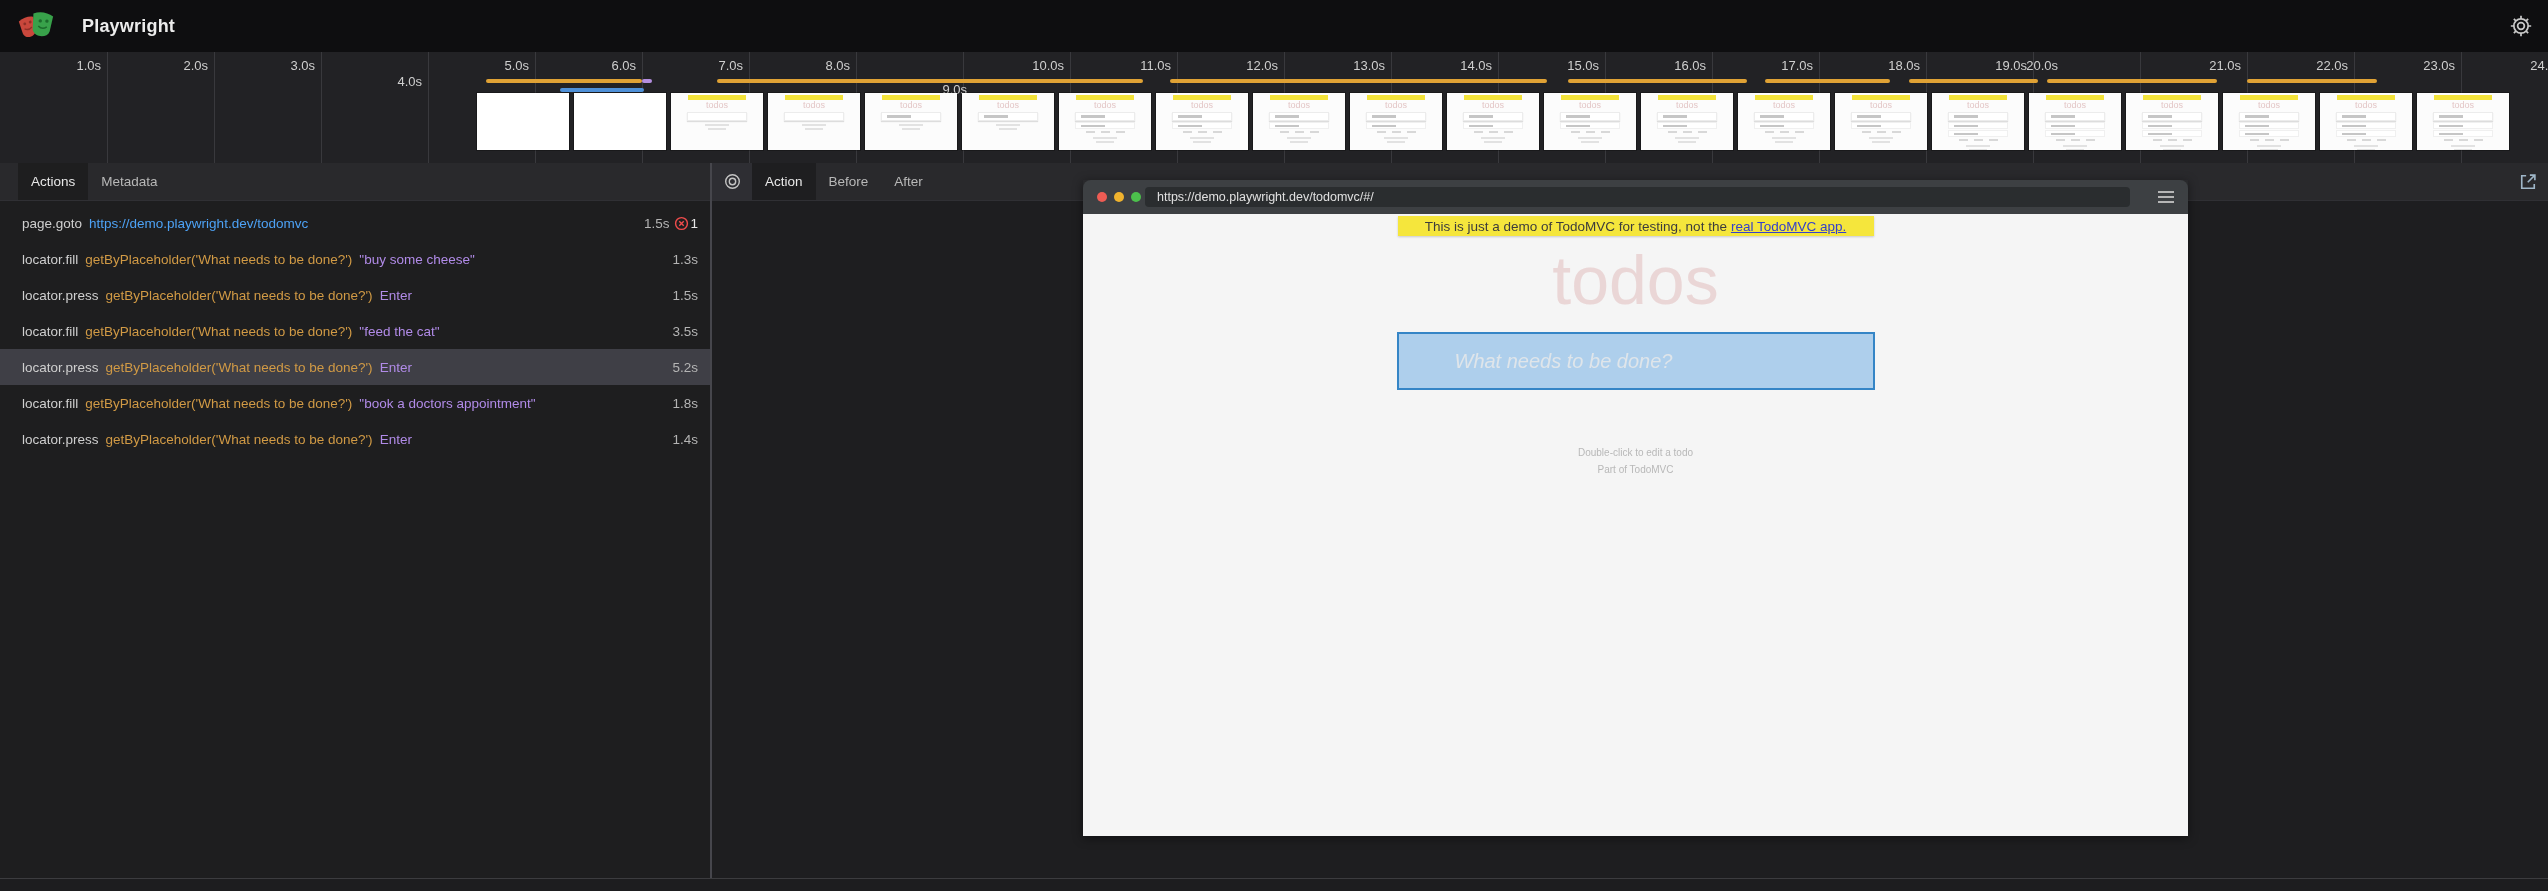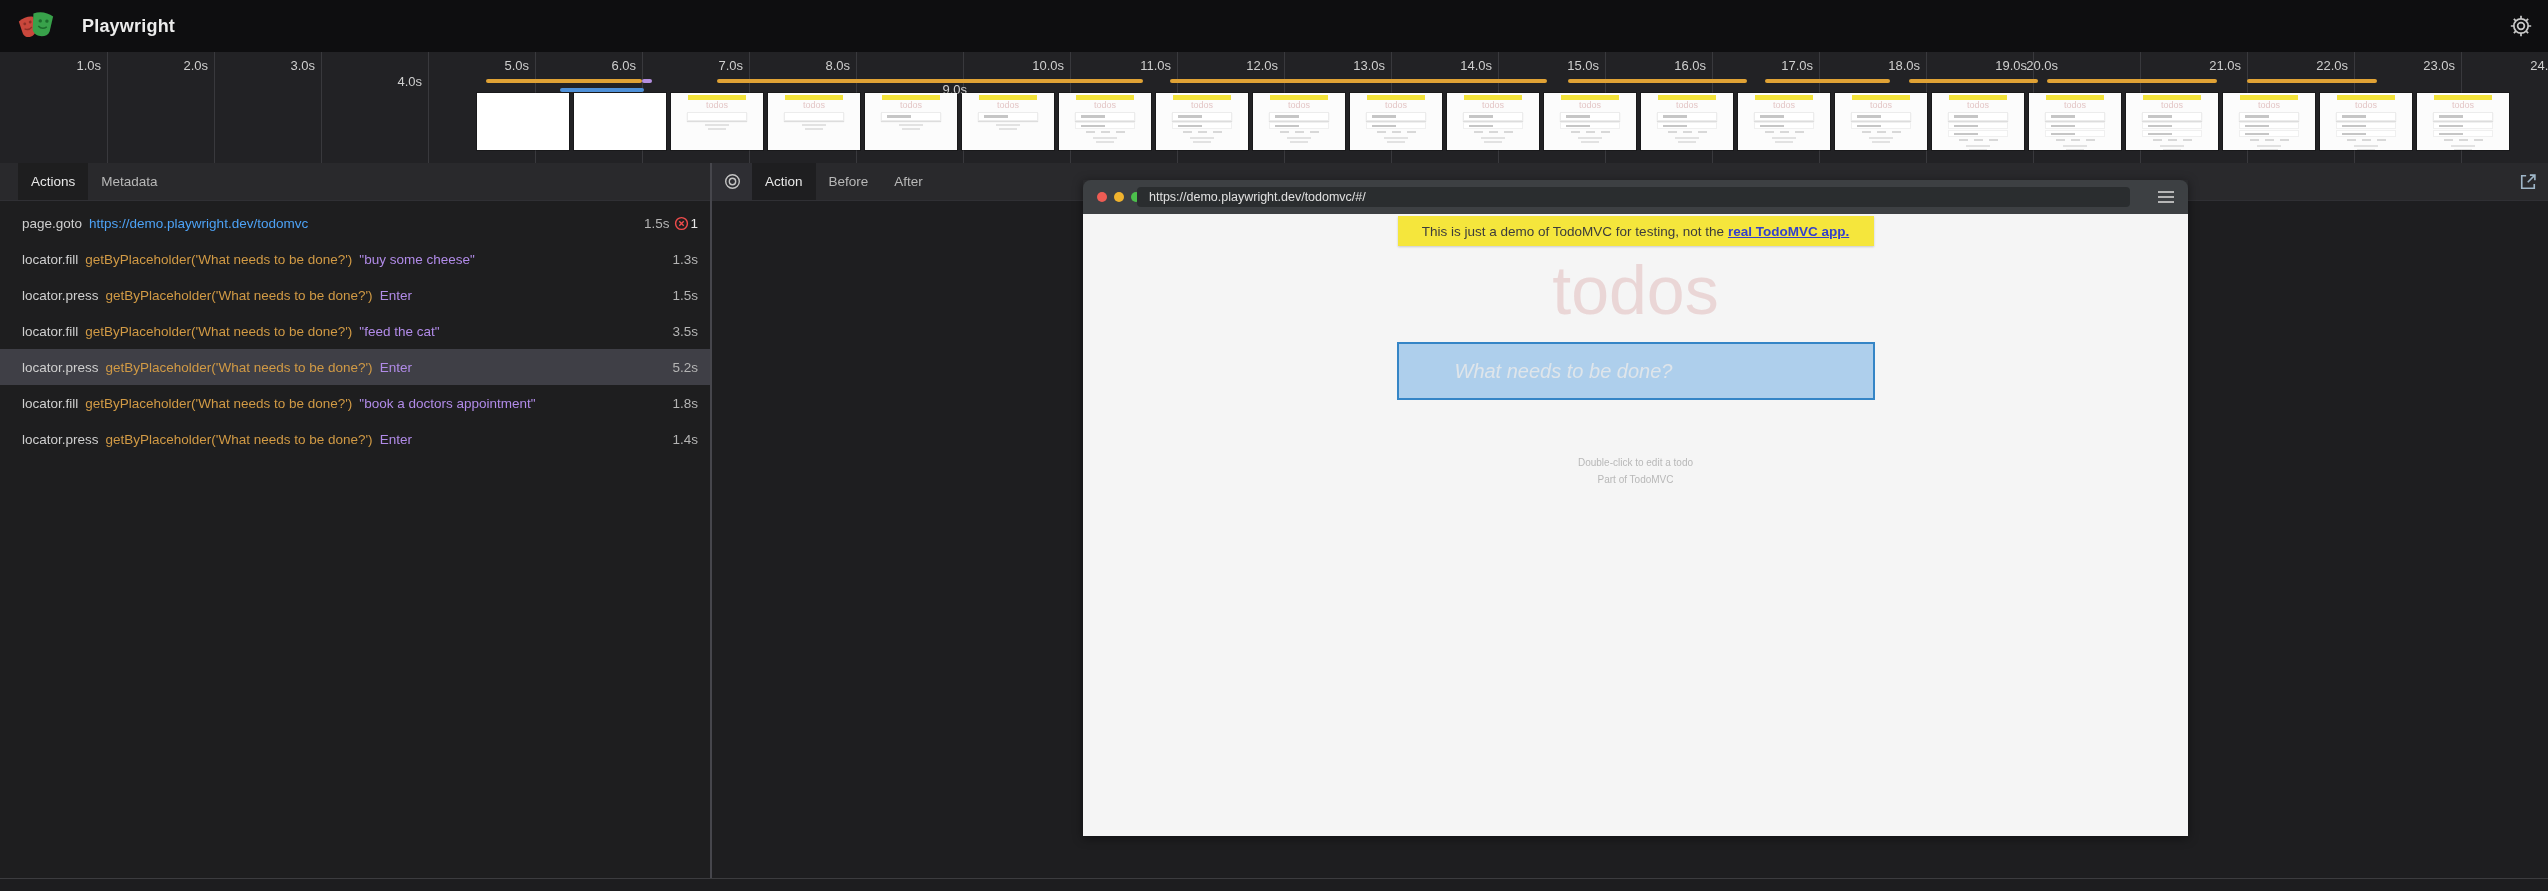--- a/index.html
+++ b/index.html
@@ -63,30 +63,30 @@
   .a-errcount{color:#e8e8e8;margin-left:1px;}
 
   
   .browser{position:absolute;left:371px;top:17px;width:1105px;height:656px;
            box-shadow:0 2px 10px rgba(0,0,0,.45);}
   .chrome{position:absolute;left:0;top:0;width:100%;height:34px;background:#3d4043;
           border-radius:8px 8px 0 0;}
   .lights{position:absolute;left:14px;top:12px;display:flex;gap:7px;}
   .lights span{width:10px;height:10px;border-radius:50%;display:block;}
   .l-red{background:#ee5c54;} .l-yellow{background:#f0b32e;} .l-green{background:#4cc04c;}
-  .urlbar{position:absolute;left:54px;right:58px;top:7px;height:20px;background:#2a2d2f;
+  .urlbar{position:absolute;left:62px;right:58px;top:7px;height:20px;background:#2a2d2f;
           border-radius:4px;display:flex;align-items:center;}
   .urlbar span{margin-left:12px;font-size:12.5px;color:#e0e0e0;}
   .hamburger{position:absolute;right:14px;top:11px;width:16px;}
   .hamburger div{height:2px;background:#b6b6b6;margin-bottom:3px;}
   .page{position:absolute;left:0;top:34px;right:0;bottom:0;background:#f5f5f5;overflow:hidden;}
-  .banner{width:476px;margin:2px auto 0 auto;height:30px;background:#f5e63c;
+  .banner{width:476px;margin:2px auto 0 auto;height:20px;background:#f5e63c;
           display:flex;align-items:center;justify-content:center;font-size:13.5px;color:#3c3c3c;
           box-shadow:0 1px 2px rgba(0,0,0,.18);}
-  .banner a{color:#3340cc;text-decoration:underline;margin-left:4px;font-weight:700;}
+  .banner a{color:#3340cc;text-decoration:underline;margin-left:4px;font-weight:400;}
   .todos-title{margin-top:8px;text-align:center;font-size:68px;font-weight:200;color:#ead6d6;line-height:72px;}
   .todo-input{width:478px;height:58px;margin:16px auto 0 auto;background:#aecfec;
               border:2px solid #3585c6;display:flex;align-items:center;}
   .todo-input span{margin-left:56px;font-size:20px;font-style:italic;color:#dfe5ea;}
   .page-footer{margin-top:54px;text-align:center;font-size:10px;color:#b8b8b8;line-height:17px;}
 
   
   .bottombar{position:absolute;left:0;top:878px;width:100%;height:13px;background:#1d1d1f;
              border-top:1px solid #3c3c3f;}
 </style>

